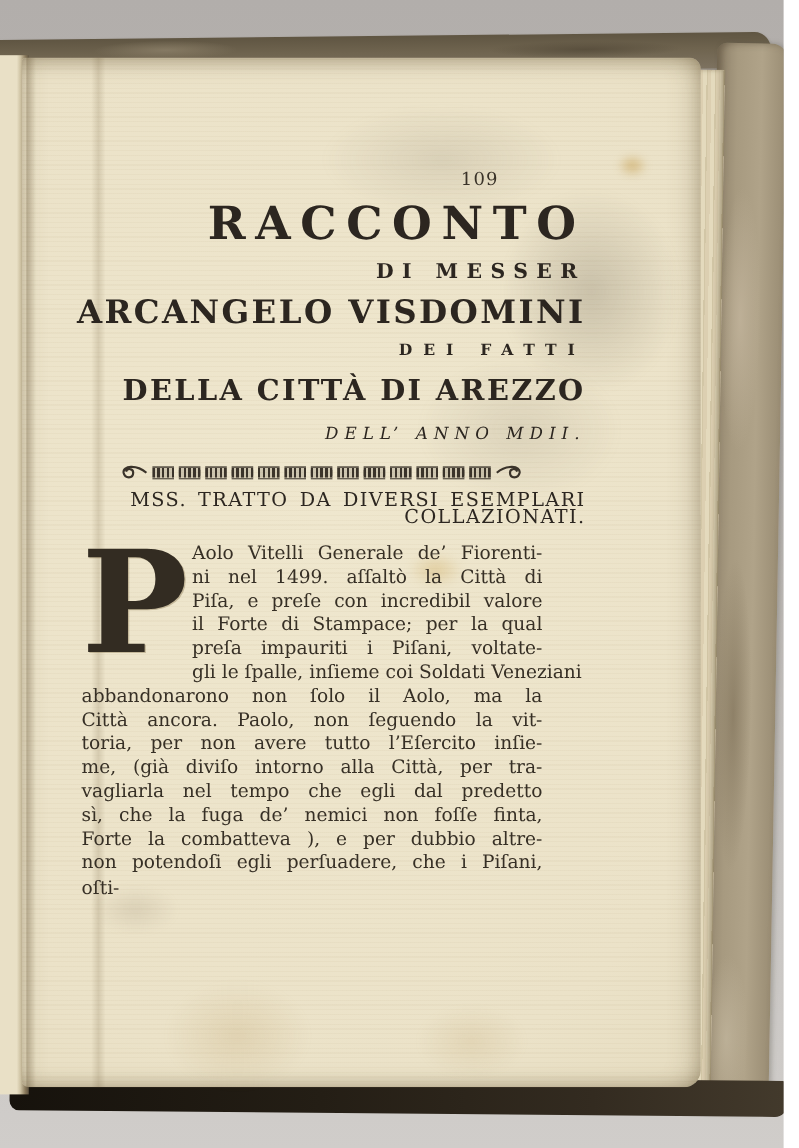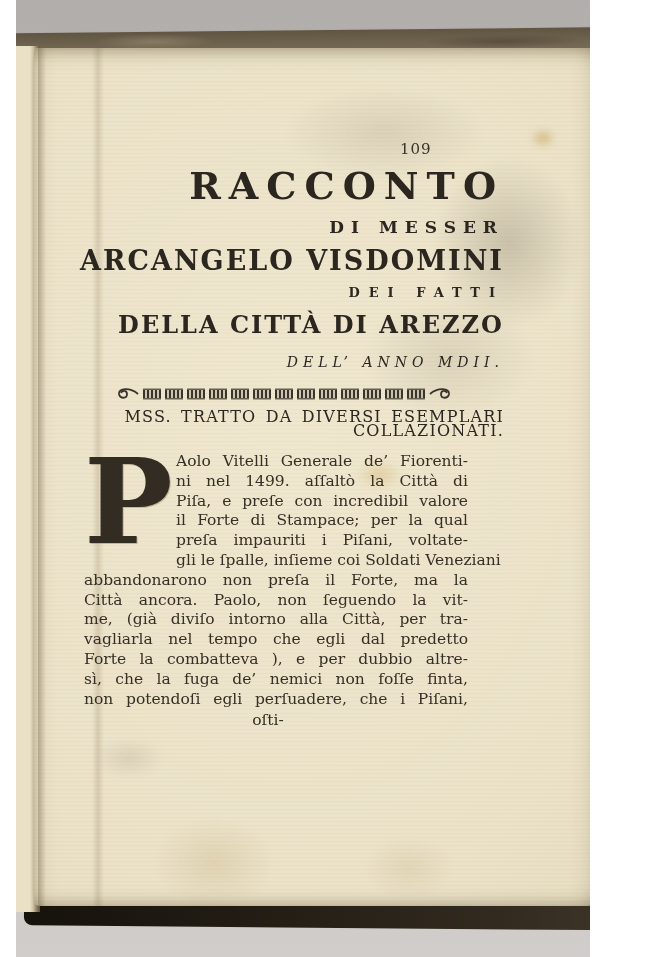--- a/index.html
+++ b/index.html
@@ -1,20 +1,19 @@
 <!DOCTYPE html>
 <html><head>
 <meta charset="utf-8">
 <style>
   html,body{margin:0;padding:0;}
   .scene{
-    position:relative; width:574px; height:957px; overflow:hidden;
+    position:relative; width:653px; height:957px; overflow:hidden;
     background:linear-gradient(180deg,#b2aeab 0%,#bab6b3 40%,#c9c6c3 80%,#d0cdca 100%);
     font-family:"DejaVu Serif", serif;
-    margin-left:16px;
   }
   .scene *{position:absolute;}
   
   .top-edge{
     left:-12px; top:30px; width:655px; height:30px;
     background:linear-gradient(180deg,#5f5542 0%,#6f644f 45%,#7d7260 100%);
     border-radius:8px 14px 6px 4px / 10px 16px 5px 4px;
     transform:rotate(-0.6deg);
     box-shadow:0 2px 3px rgba(60,50,35,.45);
   }
@@ -103,21 +102,21 @@
     box-shadow:0 -1.5px 0 rgba(58,51,42,.75),0 1.5px 0 rgba(58,51,42,.75);}
   .t-mss{font-size:16px;letter-spacing:1.2px;line-height:14px;margin-top:7px;word-spacing:3px;}
   
   .body{left:50px;top:404px;width:384px;font-size:15.5px;line-height:19.8px;color:#362f25;}
   .body>div{position:static;}
   .dropcap-float{float:left;width:92px;height:99px;}
   .dropcap{position:static;display:block;font-size:118px;line-height:92px;
     font-weight:bold;color:#332c22;text-shadow:1px 1px 0 rgba(120,100,60,.35), -1px 0 0 rgba(236,227,201,.5);
     transform:translateY(4px);}
   .bline{text-align:justify;text-align-last:justify;white-space:nowrap;}
-  .catchword{text-align:center;padding-right:16px;margin-top:2px;}
+  .catchword{text-align:left;padding-right:16px;margin-top:2px;}
 </style>
 </head>
 <body>
 
 <div class="scene">
 
   <div class="top-edge">
     <div class="top-edge-blotch1"></div>
     <div class="top-edge-blotch2"></div>
   </div>
@@ -183,23 +182,24 @@
     <div class="body">
       <div class="dropcap-float">
         <span class="dropcap">P</span>
       </div>
       <div class="bline">Aolo Vitelli Generale de’ Fiorenti-</div>
       <div class="bline">ni nel 1499. aſſaltò la Città di</div>
       <div class="bline">Piſa, e preſe con incredibil valore</div>
       <div class="bline">il Forte di Stampace; per la qual</div>
       <div class="bline">preſa impauriti i Piſani, voltate-</div>
       <div class="bline">gli le ſpalle, inſieme coi Soldati Veneziani</div>
-      <div class="bline">abbandonarono non preſa il Forte, ma la</div>
+      <div class="bline">abbandonarono non ſolo il Aolo, ma la</div>
       <div class="bline">Città ancora. Paolo, non ſeguendo la vit-</div>
+      <div class="bline">toria, per non avere tutto l’Eſercito inſie-</div>
       <div class="bline">me, (già diviſo intorno alla Città, per tra-</div>
       <div class="bline">vagliarla nel tempo che egli dal predetto</div>
+      <div class="bline">sì, che la fuga de’ nemici non foſſe finta,</div>
       <div class="bline">Forte la combatteva ), e per dubbio altre-</div>
-      <div class="bline">sì, che la fuga de’ nemici non foſſe finta,</div>
       <div class="bline">non potendoſi egli perſuadere, che i Piſani,</div>
       <div class="catchword">oſti-</div>
     </div>
   </div>
 </div>
 
 </body></html>

